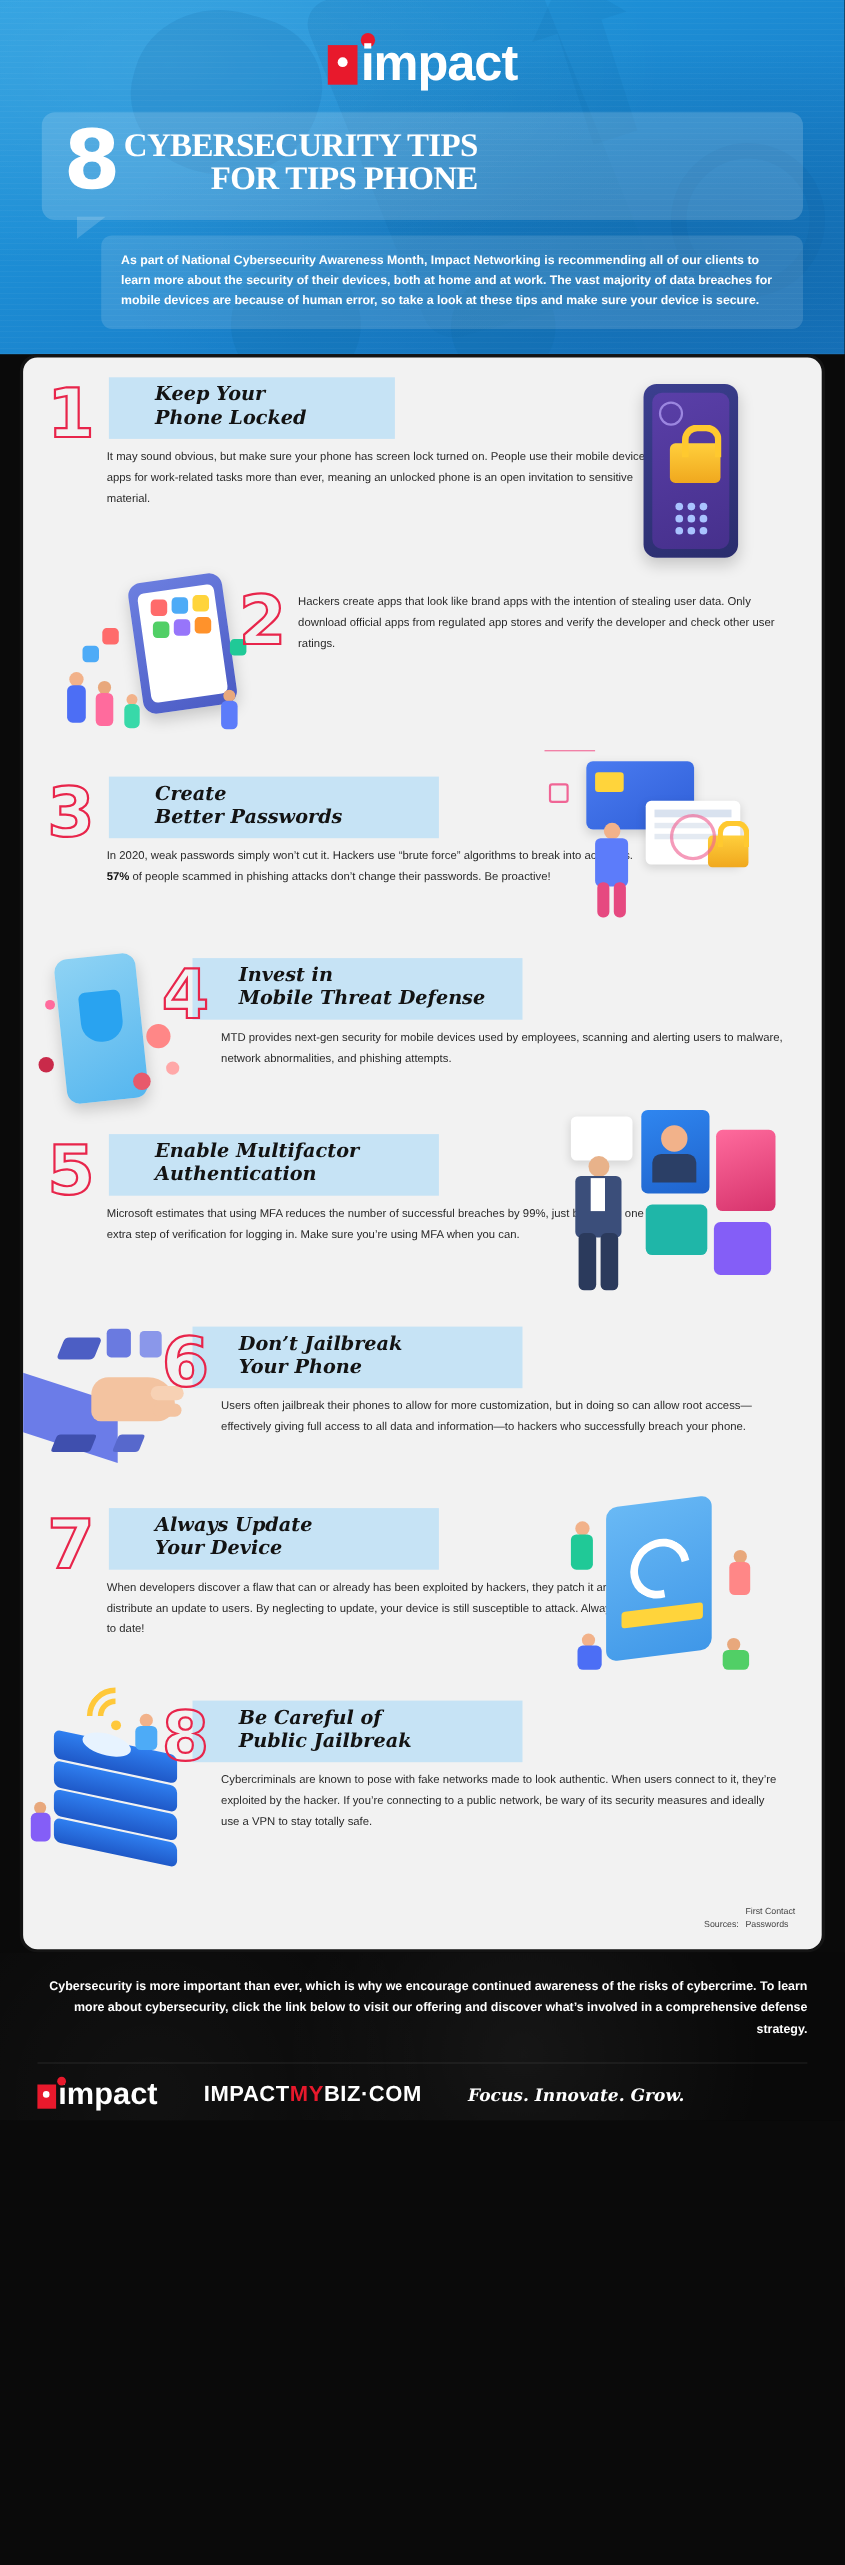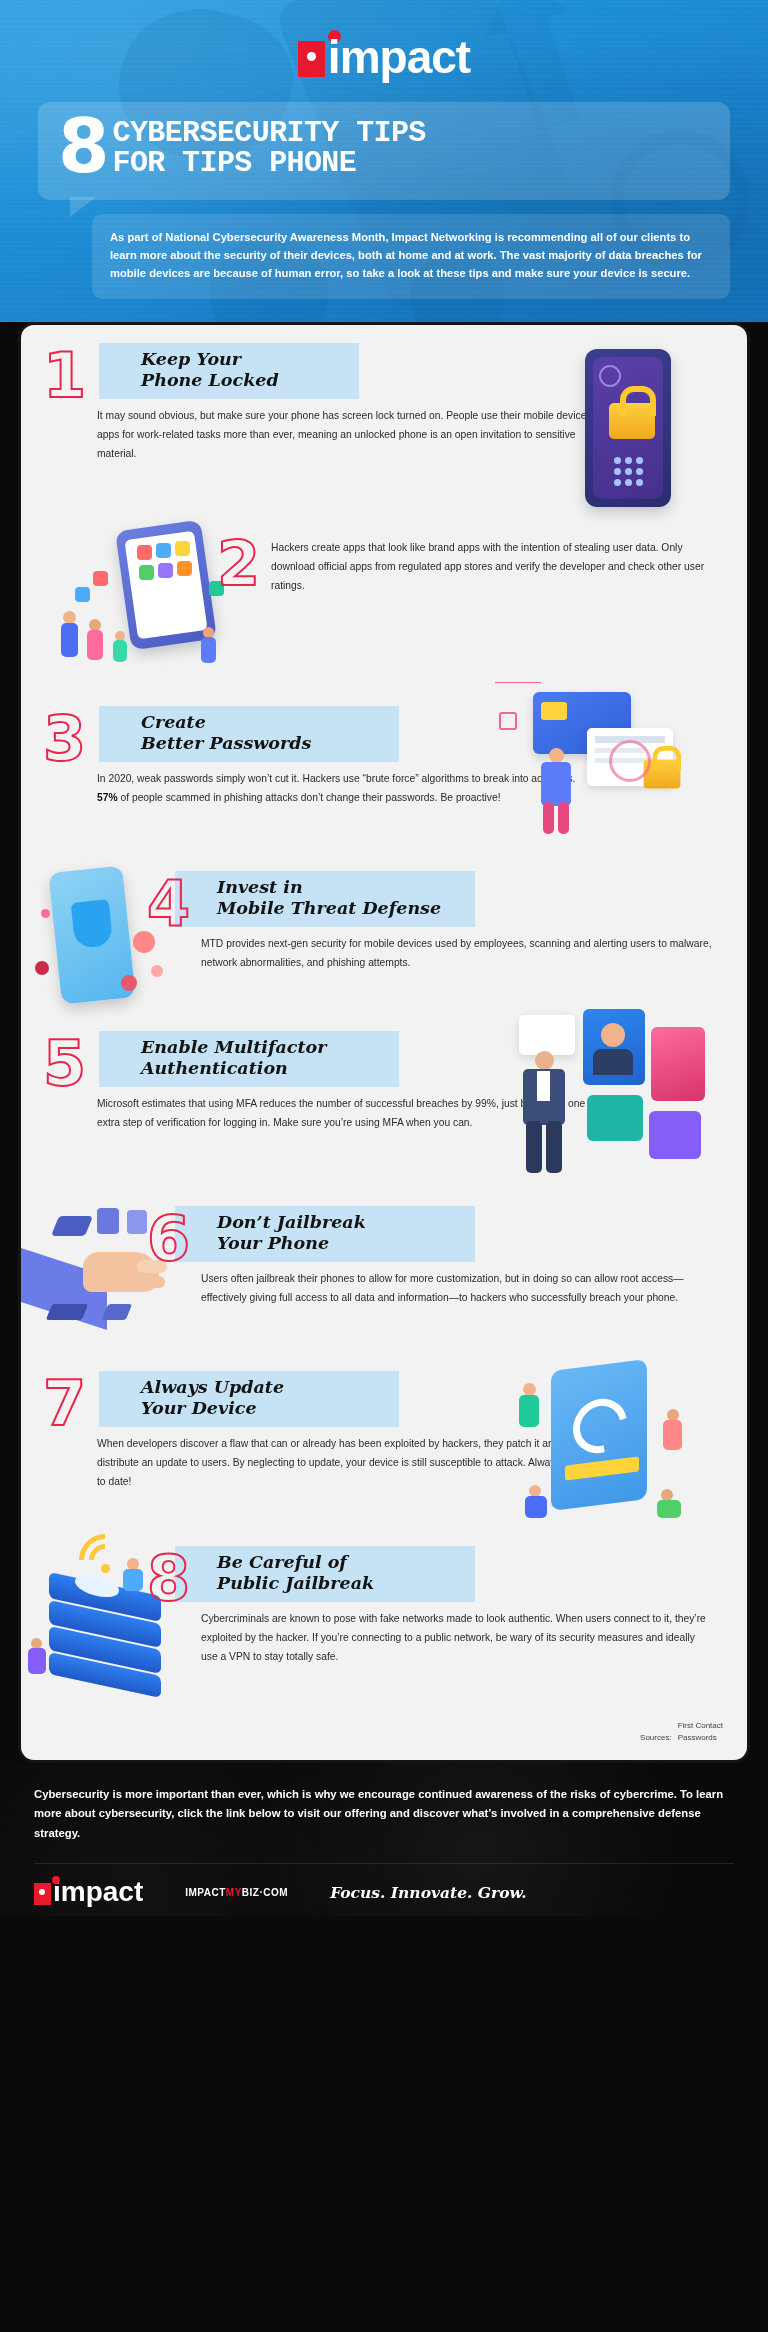--- a/index.html
+++ b/index.html
@@ -113,22 +113,23 @@
   }
   .big-eight {
     color: #fff; font-size: 74px; font-weight: bold; line-height: .92;
     font-family: "DejaVu Sans", sans-serif;
     letter-spacing: -3px;
     margin-right: 6px;
     padding-bottom: 4px;
   }
   .title-lines {
     color: #fff; font-weight: bold; line-height: 1.0;
-    font-family: Liberation Mono, monospace;
+    font-family: Liberation Serif, serif;
     letter-spacing: -0.6px;
+    text-align: right;
   }
   .title-l1 { font-size: 30px; }
   .title-l2 { font-size: 30px; }
 
   
   .intro {
     position: relative;
     margin: 14px 38px 0 92px;
     background: rgba(255,255,255,0.13);
     border-radius: 10px;
@@ -256,28 +257,29 @@
   }
 
   .sources {
     text-align: right;
     padding: 4px 24px 2px 0;
     font-size: 8px;
     color: #444;
     line-height: 1.5;
   }
   .sources .lbl { margin-right: 6px; }
-  .sources-rows { display:inline-block; text-align:left; }
+  .sources-rows { display:inline-block; text-align:left;margin-top:12px; }
 
   
   .footer {
     position: relative;
     background: #090909;
     padding: 22px 34px 10px 34px;
     overflow: hidden;
+    text-align: right;
   }
   .footer:before {
     content:""; position:absolute; left:0; top:0; width:100%; height:100%;
     background:
       radial-gradient(circle at 62% 60%, rgba(255,255,255,0.05), rgba(0,0,0,0) 45%),
       radial-gradient(circle at 18% 85%, rgba(255,255,255,0.035), rgba(0,0,0,0) 40%);
   }
   .footer-txt {
     position: relative;
     color: #fff;
@@ -291,21 +293,21 @@
     border-top: 1px solid rgba(255,255,255,0.10);
     padding-top: 14px;
     display: flex;
     align-items: center;
     gap: 42px;
   }
   .f-logo { display:inline-flex; align-items:center; font-size: 28px; font-weight:bold; color:#fff; line-height:1; }
   .f-logo .logo-mark { width:17px; height:22px; margin-right:2px; margin-top:3px; }
   .f-logo .logo-mark:after { left:5px; top:6px; width:6px; height:6px; }
   .f-logo .logo-dot { left:18px; top:-7px; width:8px; height:8px; }
-  .f-url { font-size: 10px; font-weight: bold; color:#fff; letter-spacing: .5px; }
+  .f-url { font-size: 20px; font-weight: bold; color:#fff; letter-spacing: .5px; }
   .f-url .red { color: #e8192c; }
   .f-tag {
     font-family: "DejaVu Serif", serif;
     font-style: italic; font-weight: bold;
     font-size: 15.5px; color:#fff;
   }
 </style>
 </head>
 <body>
 

